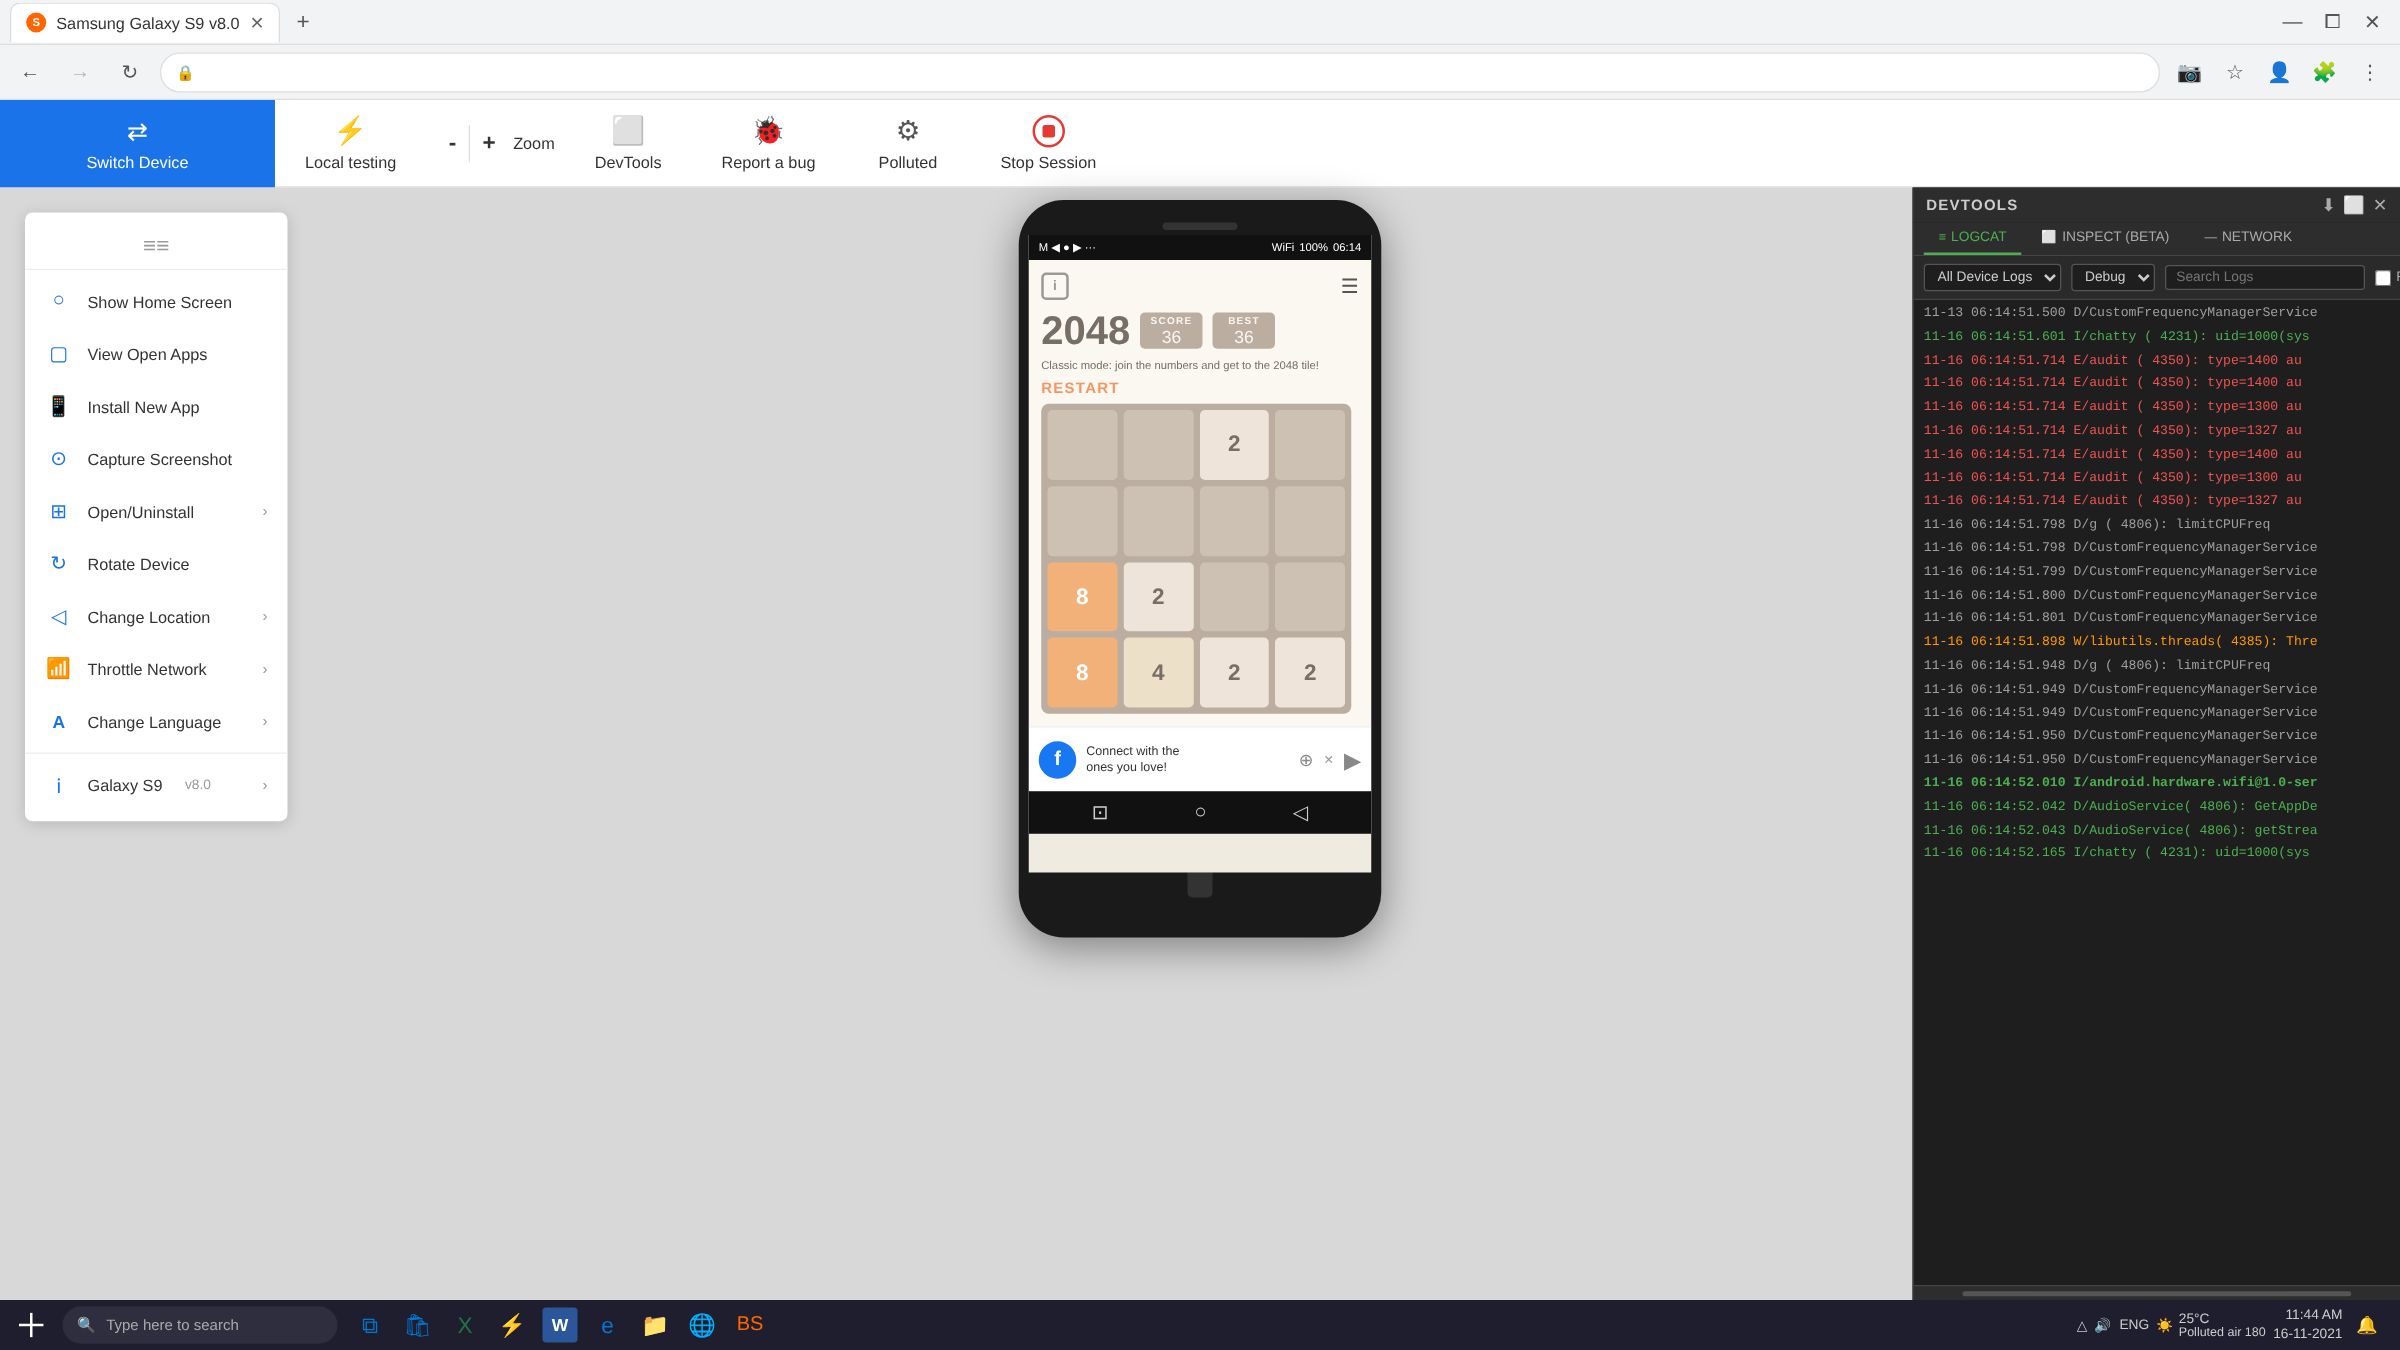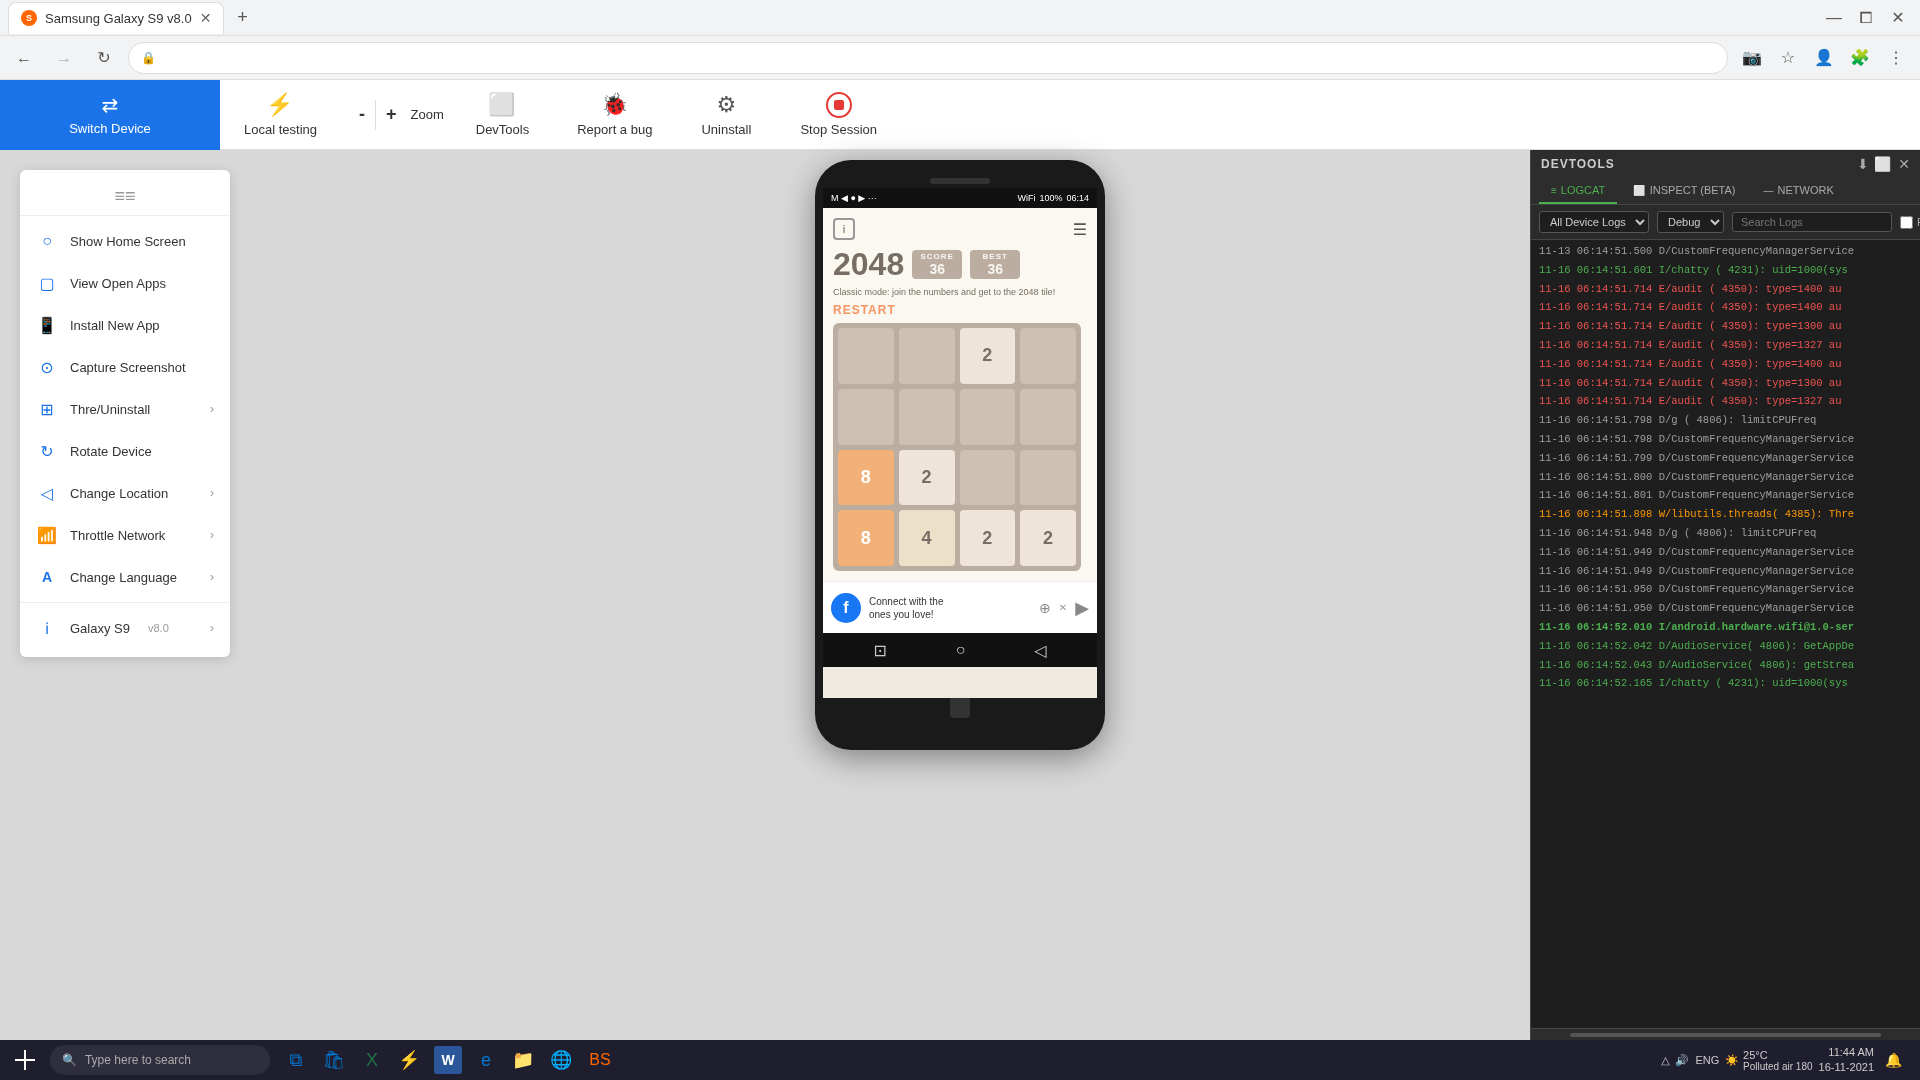--- a/index.html
+++ b/index.html
@@ -258,21 +258,21 @@
     .game-title { font-size: 32px; font-weight: bold; color: #776e65; }
     .score-box {
       background: #bbada0;
       color: #f9f6f2;
       border-radius: 4px;
       padding: 2px 8px;
       text-align: center;
       min-width: 50px;
     }
     .score-label { font-size: 8px; font-weight: bold; letter-spacing: 1px; }
-    .score-value { font-size: 14px; font-weight: bold; }
+    .score-value { font-size: 14px; font-weight: normal; }
     .game-subtitle { font-size: 9px; color: #776e65; margin-bottom: 6px; }
     .restart-btn {
       color: #f59563;
       font-size: 12px;
       font-weight: bold;
       margin-bottom: 6px;
       letter-spacing: 1px;
     }
     .game-grid {
       background: #bbada0;
@@ -521,21 +521,21 @@
   <button class="toolbar-btn">
     <span class="toolbar-btn-icon">⬜</span>
     <span>DevTools</span>
   </button>
   <button class="toolbar-btn">
     <span class="toolbar-btn-icon">🐞</span>
     <span>Report a bug</span>
   </button>
   <button class="toolbar-btn">
     <span class="toolbar-btn-icon">⚙</span>
-    <span>Uninstall</span>
+    <span>Polluted</span>
   </button>
   <button class="stop-btn">
     <div class="stop-icon">
       <div class="stop-dot"></div>
     </div>
     <span>Stop Session</span>
   </button>
 </div>
 
 <div class="main-area">
@@ -554,21 +554,21 @@
     <div class="sidebar-item">
       <div class="sidebar-item-icon">📱</div>
       <span>Install New App</span>
     </div>
     <div class="sidebar-item">
       <div class="sidebar-item-icon">⊙</div>
       <span>Capture Screenshot</span>
     </div>
     <div class="sidebar-item">
       <div class="sidebar-item-icon">⊞</div>
-      <span>Thre/Uninstall</span>
+      <span>Open/Uninstall</span>
       <span class="sidebar-item-arrow">›</span>
     </div>
     <div class="sidebar-item">
       <div class="sidebar-item-icon">↻</div>
       <span>Rotate Device</span>
     </div>
     <div class="sidebar-item">
       <div class="sidebar-item-icon">◁</div>
       <span>Change Location</span>
       <span class="sidebar-item-arrow">›</span>

